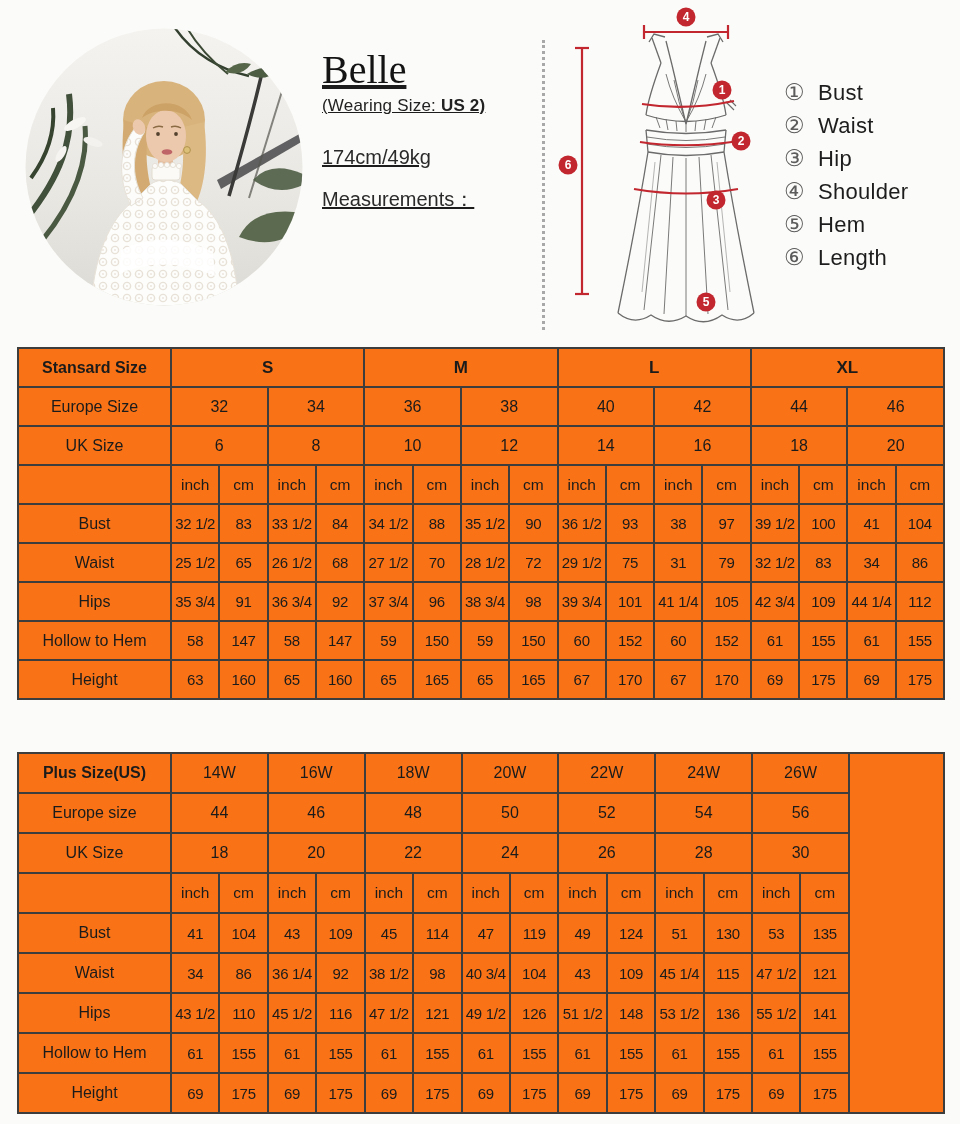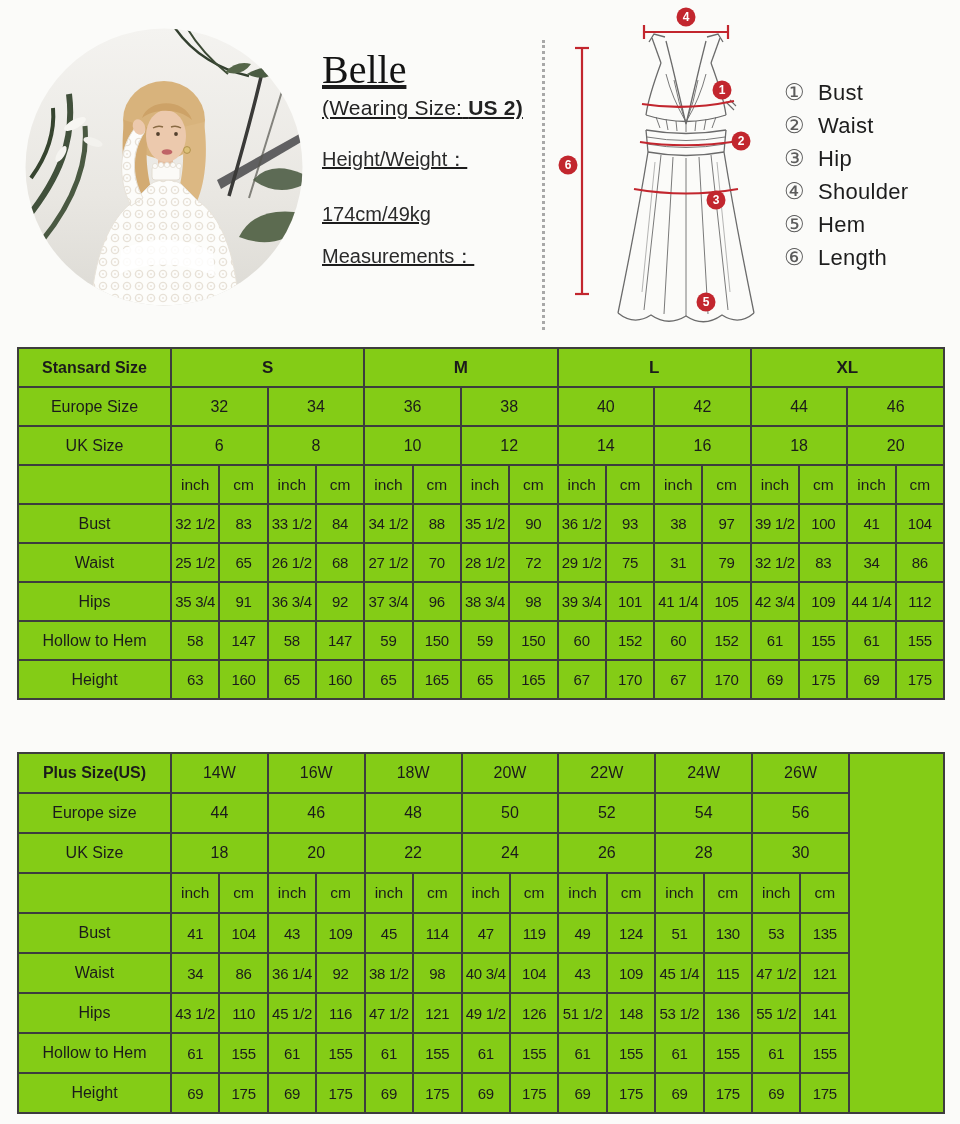--- a/index.html
+++ b/index.html
@@ -3,36 +3,36 @@
 <meta charset="utf-8">
 <style>
   html,body{margin:0;padding:0;background:#fbfbf9;}
   #page{position:relative;width:960px;height:1124px;background:#fbfbf9;overflow:hidden;
         font-family:"Liberation Sans",sans-serif;color:#1c1c1c;}
 
   
   #model-photo{position:absolute;left:25px;top:28px;width:278px;height:278px;}
   #model-info{position:absolute;left:322px;top:48px;width:210px;text-decoration:underline;}
   .brand-name{font-family:"Liberation Serif","DejaVu Serif",serif;font-size:40px;color:#141414;line-height:1.1;}
-  .wearing{font-size:21px;color:#222;margin-top:4px;letter-spacing:.2px;}
+  .wearing{font-size:17px;color:#222;margin-top:4px;letter-spacing:.2px;}
   .wearing b{font-weight:bold;}
   .info-line{font-size:20px;color:#2a2a2a;margin-top:17px;}
   .info-value{font-size:20px;color:#2a2a2a;margin-top:30px;}
 
   #divider{position:absolute;left:542px;top:40px;height:290px;width:0;border-left:3px dotted #a8a8a8;}
 
   #dress-diagram{position:absolute;left:556px;top:2px;}
 
   #legend{position:absolute;left:784px;top:76px;}
   .legend-item{display:flex;align-items:center;height:33px;}
   .legend-num{font-size:23px;color:#5c5c5c;width:34px;}
   .legend-label{font-size:22px;color:#1d1d1d;letter-spacing:.3px;}
 
   
-  .size-table{position:absolute;border-collapse:collapse;table-layout:fixed;background:#84cc16;}
+  .size-table{position:absolute;border-collapse:collapse;table-layout:fixed;background:#f97316;}
   .size-table td{border:2px solid #3d3d3d;text-align:center;vertical-align:middle;
                  font-size:16px;color:#1b1b1b;padding:0 1px;white-space:nowrap;overflow:hidden;}
   #standard-table{left:17px;top:347px;width:928px;}
   #standard-table td{height:37px;}
   #plus-table{left:17px;top:752px;width:928px;}
   #plus-table td{height:38px;}
   .size-table td.bold{font-weight:bold;font-size:17px;}
   .size-table td.lbl{font-size:16px;}
   .size-table td.val{font-size:15px;letter-spacing:-0.3px;}
   .size-table td.unit{font-size:15.5px;text-align:center;}
@@ -114,21 +114,20 @@
       </g>
     </svg>
   </div>
 
   <div id="model-info">
     <div class="brand-name">Belle</div>
     <div class="wearing">
       <span>(Wearing  Size:</span>
       <b>US 2)</b>
     </div>
-    <div class="info-line" style="margin-top:26px">Height/Weight：</div>
     <div class="info-value">174cm/49kg</div>
     <div class="info-line">Measurements：</div>
   </div>
 
   <div id="divider"></div>
 
   <div id="dress-diagram">
     <svg width="252" height="332" viewBox="0 0 252 332">
 
       <g stroke="#6b6b6b" stroke-width="1.3" fill="none">

